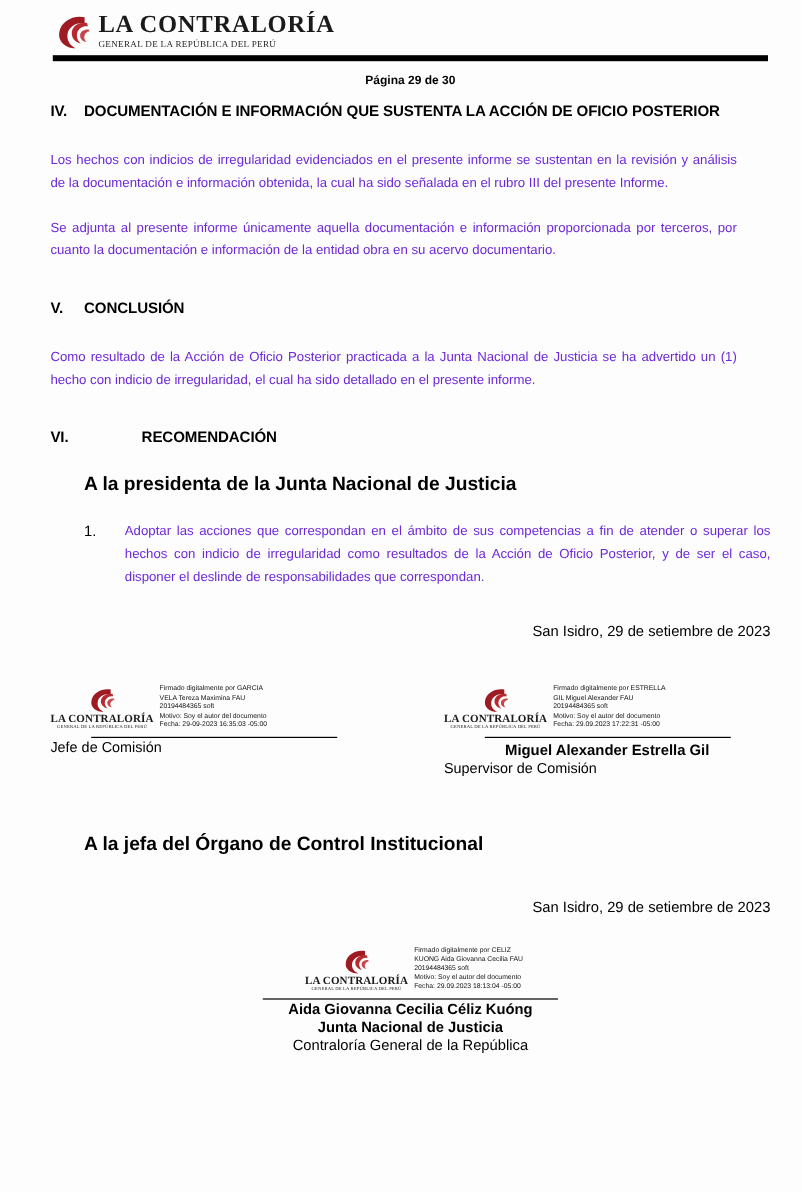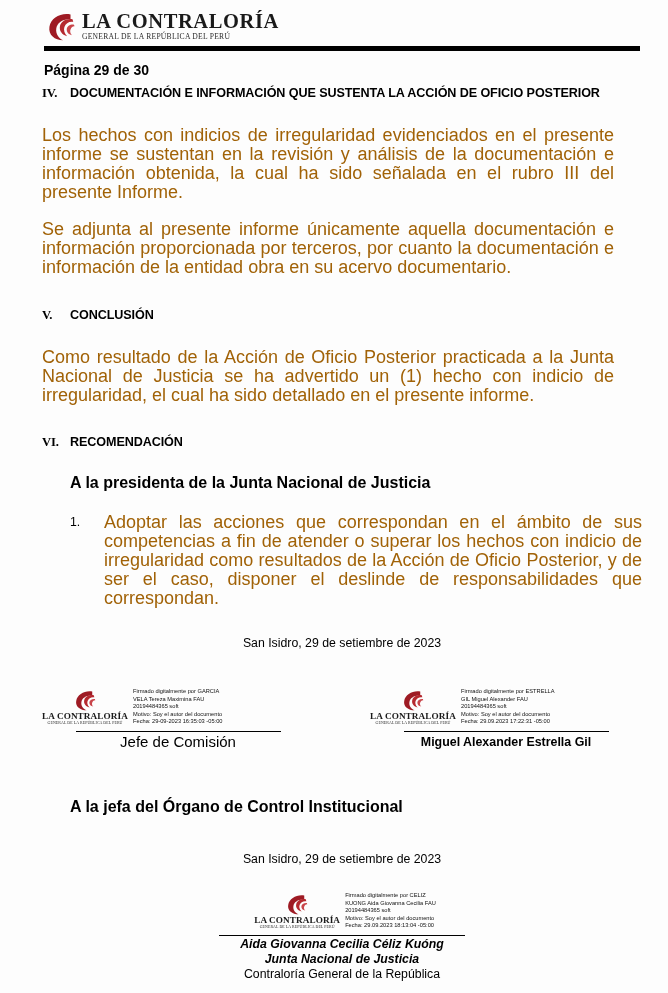--- a/index.html
+++ b/index.html
@@ -66,53 +66,52 @@
     height: 5px;
     background: #000000;
   }
 
   
   .page-num {
     position: absolute;
     top: 62px;
     left: 44px;
     width: 596px;
-    text-align: left;
-    font-size: 14px;
+    text-align: center;
+    font-size: 10px;
     font-weight: bold;
   }
 
   
   .content {
     position: absolute;
     top: 86px;
     left: 42px;
     width: 600px;
   }
   .section-head {
     display: flex;
     font-size: 12.6px;
     font-weight: bold;
     letter-spacing: -0.1px;
     margin-top: 0;
   }
   .section-num {
     width: 28px;
     flex: 0 0 28px;
-    font-family: Liberation Serif, serif;
   }
   .section-title {
     flex: 1;
   }
   p.body {
     margin: 0;
-    font-size: 18px;
+    font-size: 11px;
     line-height: 19px;
     text-align: justify;
-    color: #a16207;
+    color: #6d28d9;
   }
   .indent {
     margin-left: 28px;
     width: 572px;
   }
   .sub-head {
     font-size: 16px;
     font-weight: bold;
     margin-left: 28px;
   }
@@ -125,21 +124,21 @@
     width: 34px;
     flex: 0 0 34px;
     font-size: 12.3px;
     line-height: 19px;
   }
   .num-text {
     flex: 1;
   }
   .date-line {
     font-size: 12.3px;
-    text-align: center;
+    text-align: right;
     width: 600px;
   }
 
   
   .sig-row {
     display: flex;
     justify-content: space-between;
     width: 600px;
   }
   .sig-col {
@@ -189,22 +188,22 @@
     margin: 1px auto 0 auto;
     width: 205px;
   }
   .sig-name {
     font-size: 12.4px;
     font-weight: bold;
     text-align: center;
     margin-top: 3px;
   }
   .sig-role {
-    font-size: 15px;
-    text-align: center;
+    font-size: 12px;
+    text-align: left;
     margin-top: 1px;
   }
 
   .final-sig {
     width: 600px;
     display: flex;
     flex-direction: column;
     align-items: center;
   }
   .final-stamp {
@@ -219,21 +218,20 @@
     width: 246px;
     margin-top: 1px;
   }
   .final-line {
     font-size: 12.3px;
     text-align: center;
     margin-top: 1px;
   }
   .bold {
     font-weight: bold;
-    font-style: italic;
   }
 </style>
 </head>
 <body>
 
 <div id="page">
 
   <div class="header">
     <div class="logo-main">
       <svg class="swoosh" viewBox="0 0 100 100">
@@ -261,21 +259,21 @@
     <p class="body indent" style="margin-top:25px;">Los hechos con indicios de irregularidad evidenciados en el presente informe se sustentan en la revisión y análisis de la documentación e información obtenida, la cual ha sido señalada en el rubro III del presente Informe.</p>
     <p class="body indent" style="margin-top:18px;">Se adjunta al presente informe únicamente aquella documentación e información proporcionada por terceros, por cuanto la documentación e información de la entidad obra en su acervo documentario.</p>
 
     <div class="section-head" style="margin-top:31px;">
       <span class="section-num">V.</span>
       <span class="section-title">CONCLUSIÓN</span>
     </div>
 
     <p class="body indent" style="margin-top:25px;">Como resultado de la Acción de Oficio Posterior practicada a la Junta Nacional de Justicia se ha advertido un (1) hecho con indicio de irregularidad, el cual ha sido detallado en el presente informe.</p>
 
-    <div class="section-head" style="margin-top:30px;">
+    <div class="section-head" style="margin-top:30px;gap:48px;">
       <span class="section-num">VI.</span>
       <span class="section-title">RECOMENDACIÓN</span>
     </div>
 
     <div class="sub-head" style="margin-top:24px;">A la presidenta de la Junta Nacional de Justicia</div>
 
     <div class="numbered" style="margin-top:21px;">
       <span class="num-label">1.</span>
       <p class="body num-text">Adoptar las acciones que correspondan en el ámbito de sus competencias a fin de atender o superar los hechos con indicio de irregularidad como resultados de la Acción de Oficio Posterior, y de ser el caso, disponer el deslinde de responsabilidades que correspondan.</p>
     </div>
@@ -321,20 +319,21 @@
           <div>
             <div class="stamp-text">Firmado digitalmente por ESTRELLA</div>
             <div class="stamp-text">GIL Miguel Alexander FAU</div>
             <div class="stamp-text">20194484365 soft</div>
             <div class="stamp-text">Motivo: Soy el autor del documento</div>
             <div class="stamp-text">Fecha: 29.09.2023 17:22:31 -05:00</div>
           </div>
         </div>
         <div class="sig-rule"></div>
         <div class="sig-name">Miguel Alexander Estrella Gil</div>
+        <div class="sig-role">Supervisor de Comisión</div>
       </div>
 
     </div>
 
     <div class="sub-head" style="margin-top:48px; margin-left:28px;">A la jefa del Órgano de Control Institucional</div>
     <div class="date-line" style="margin-top:36px;">San Isidro, 29 de setiembre de 2023</div>
 
     <div class="final-sig" style="margin-top:22px;">
       <div class="final-stamp">
         <div class="stamp-logo">

